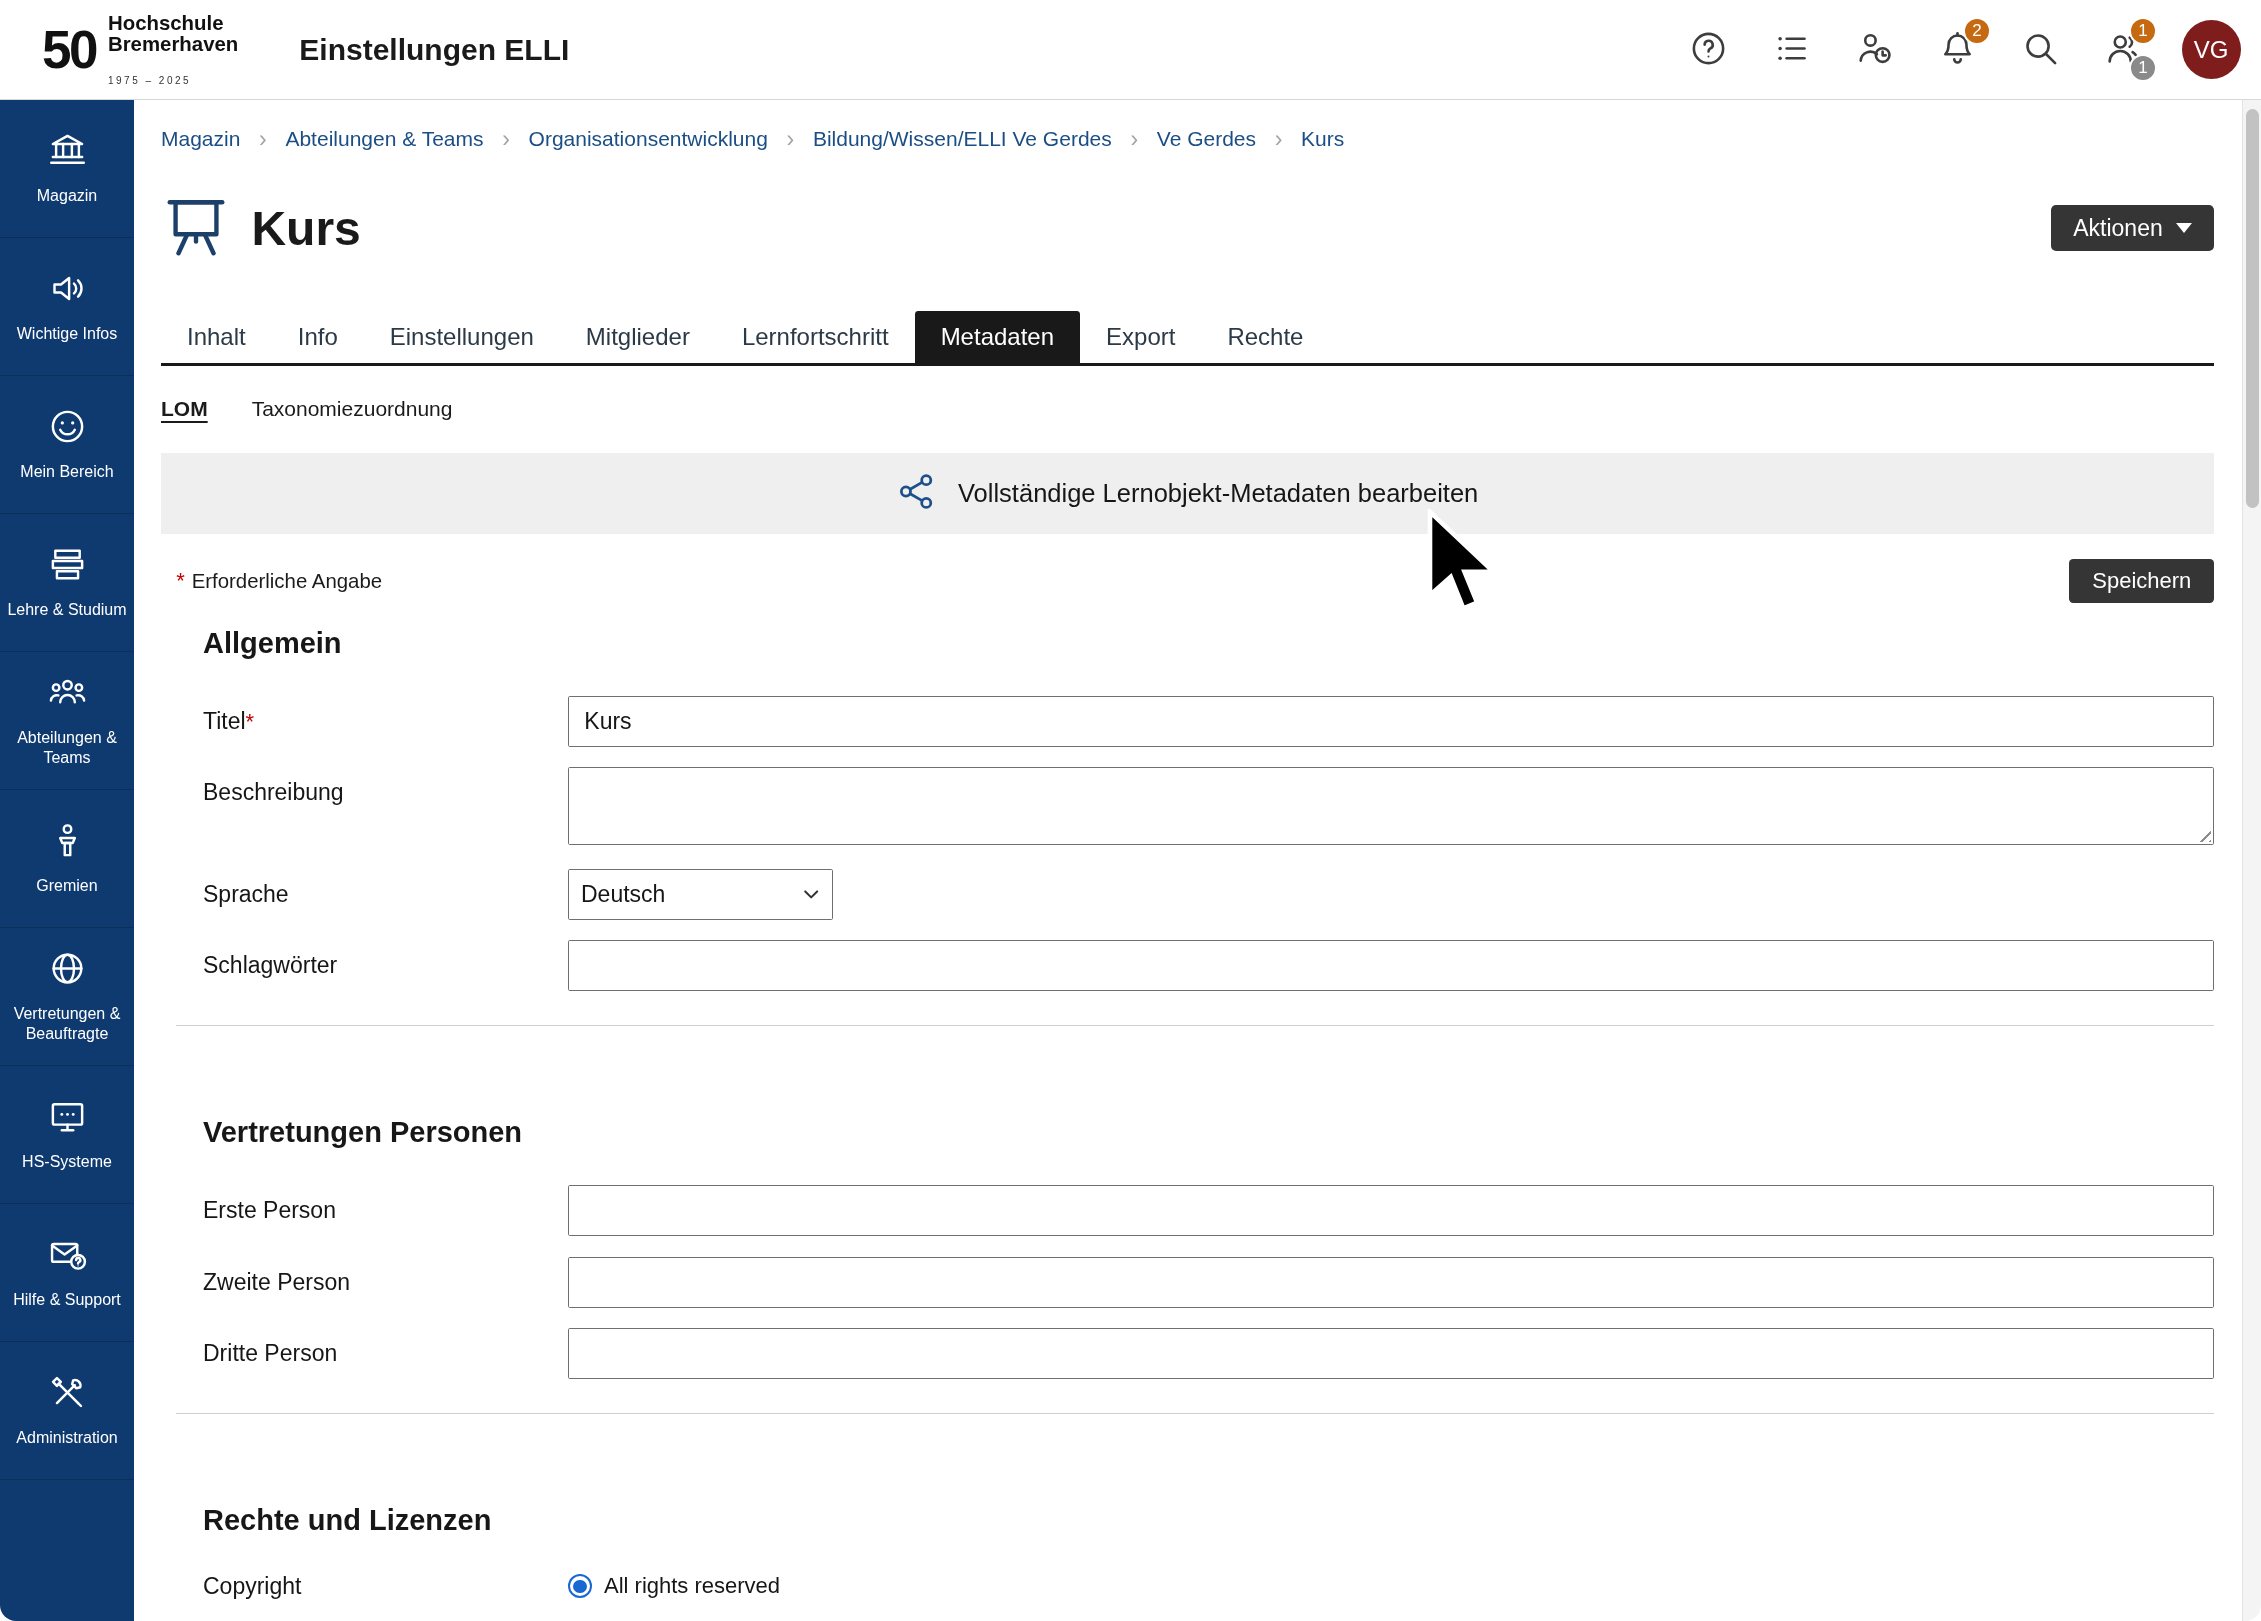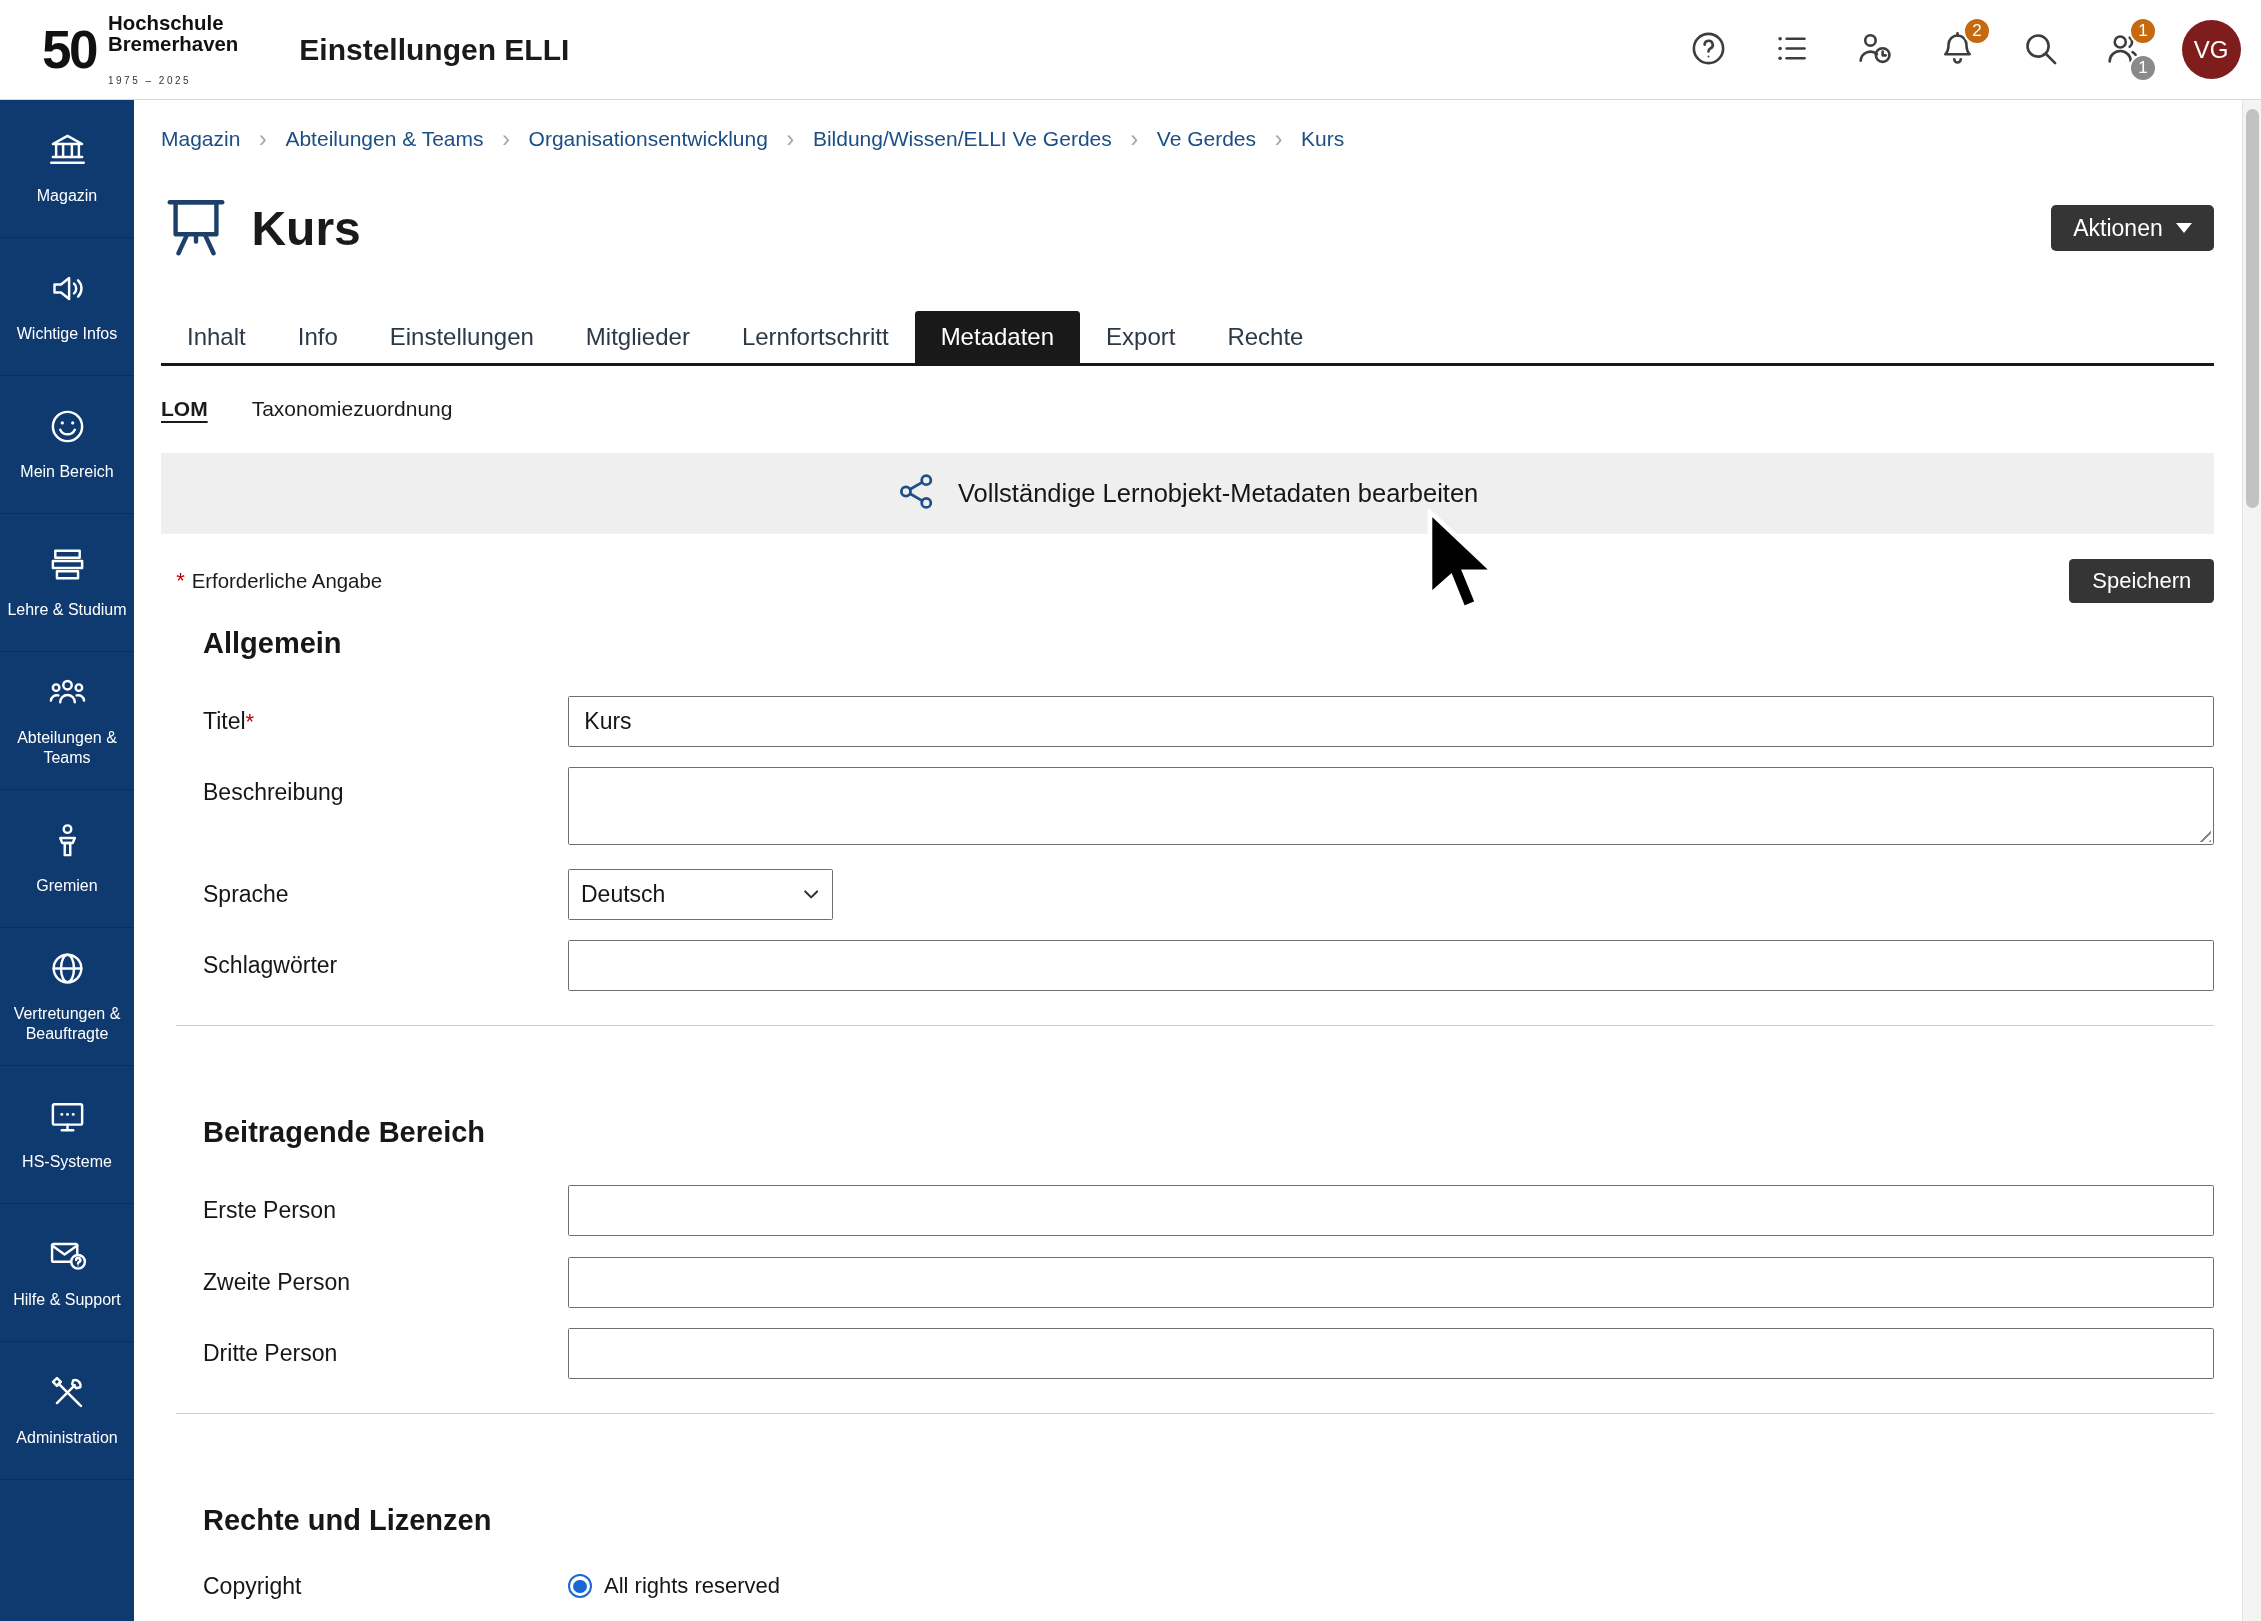--- a/index.html
+++ b/index.html
@@ -1,18 +1,18 @@
 <!DOCTYPE html>
 <html style="font-size:13.6px"><head>
 <meta charset="utf-8">
 <style>
   * { margin:0; padding:0; box-sizing:border-box; }
   html,body { width:2261px; height:1621px; }
   body { font-family:"Liberation Sans", sans-serif; background:#fff; overflow:hidden; position:relative; color:#161616; }
-  .screen { position:relative; width:2261px; height:1621px; overflow:hidden; background:#fff; }
+  .screen { position:relative; width:2261px; height:1621px; overflow:hidden; background:#fff;border-radius:16px; }
 
   
   .topbar { position:absolute; top:0; left:0; right:0; height:100px; background:#fff; border-bottom:0.8px solid #d8d8d8; display:flex; align-items:center; z-index:20; }
   .logo { display:flex; align-items:center; gap:12px; padding-left:42px; cursor:pointer; }
   .logo-num { font-size:53px; font-weight:800; color:#111; line-height:1; letter-spacing:-2.5px; }
   .logo-txt { display:flex; flex-direction:column; line-height:1.05; }
   .logo-txt .l1, .logo-txt .l2 { font-size:20.4px; font-weight:700; color:#111; }
   .logo-txt .l3 { font-size:10px; letter-spacing:2.5px; color:#333; margin-top:20px; }
   .app-title { font-size:30px; font-weight:700; color:#1a1a1a; margin-left:61px; }
   .top-icons { margin-left:auto; display:flex; align-items:center; gap:34px; padding-right:20.4px; }
@@ -389,21 +389,21 @@
       </span>
     </div>
 
     <div class="frow">
       <span class="flabel">Schlagwörter</span>
       <input class="tinput" type="text" style="">
     </div>
 
     <hr class="hr">
 
-    <h2 class="sec-h gap">Beitragende Bereich</h2>
+    <h2 class="sec-h gap">Vertretungen Personen</h2>
 
     <div class="frow first">
       <span class="flabel">Erste Person</span>
       <input class="tinput" type="text" style="">
     </div>
     <div class="frow">
       <span class="flabel">Zweite Person</span>
       <input class="tinput" type="text" style="">
     </div>
     <div class="frow">

